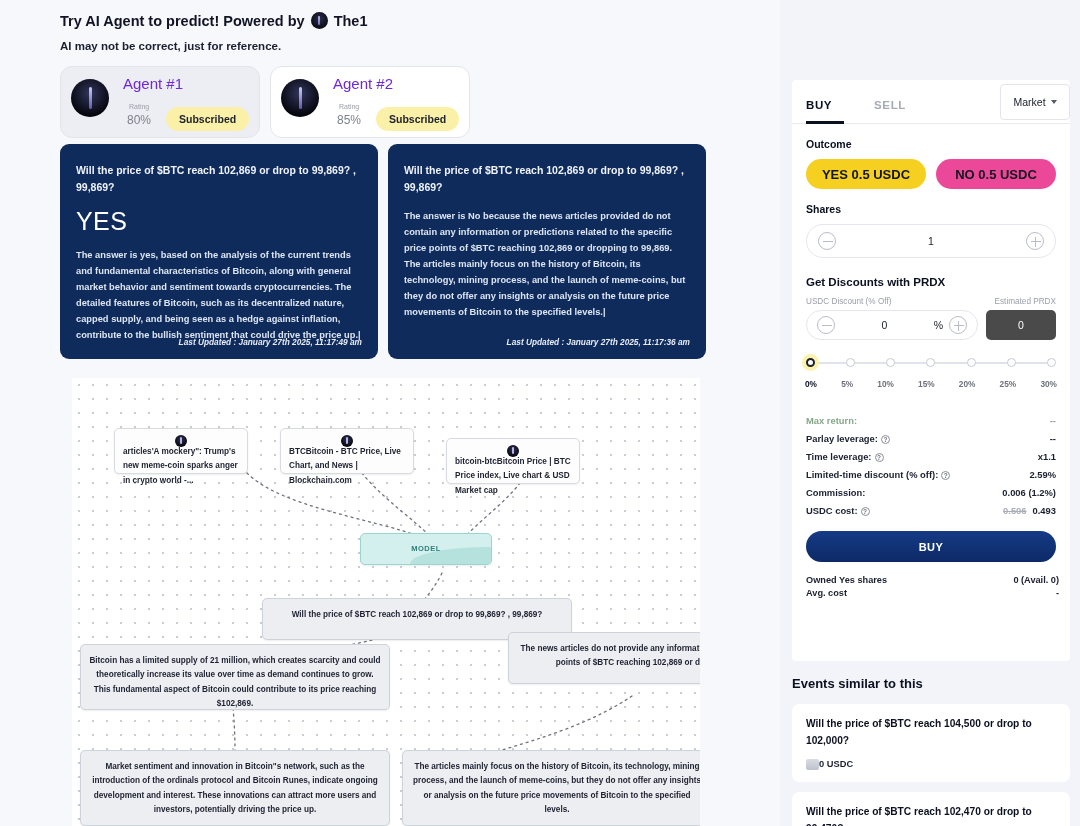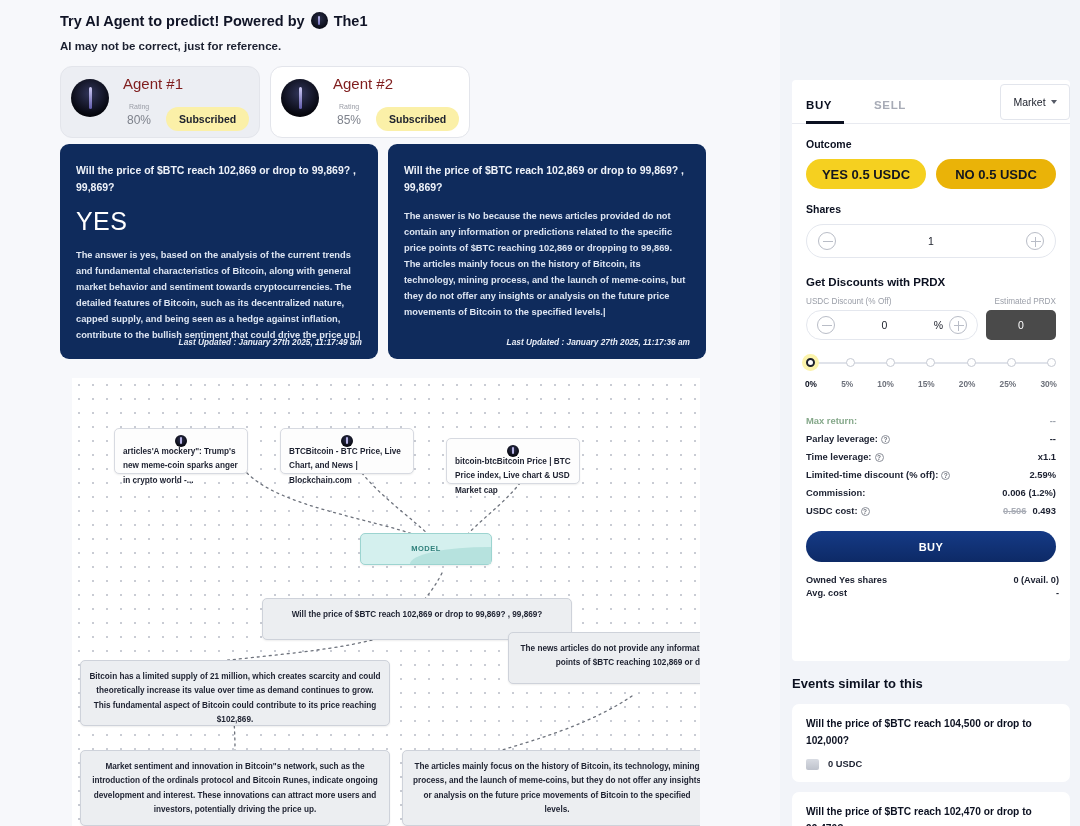--- a/index.html
+++ b/index.html
@@ -49,21 +49,21 @@
     width: 38px; height: 38px; border-radius: 50%;
     background: radial-gradient(circle at 50% 38%, #31355a 0%, #05060d 72%);
   }
   .agent-avatar::after {
     content: ""; position: absolute; left: 50%; top: 20%;
     width: 3px; height: 58%; margin-left: -1.5px;
     background: linear-gradient(#cfccf5, #5d57a8); border-radius: 2px;
   }
   .agent-name {
     position: absolute; left: 62px; top: 8px;
-    font-size: 15px; color: #7f1d1d;
+    font-size: 15px; color: #6d28d9;
   }
   .agent-rating-label {
     position: absolute; left: 68px; top: 36px;
     font-size: 7px; color: #9a9da6;
   }
   .agent-rating-val {
     position: absolute; left: 66px; top: 46px;
     font-size: 12px; color: #7e828c;
   }
   .agent-badge {
@@ -154,21 +154,21 @@
   .caret { width: 0; height: 0; border-left: 3.5px solid transparent; border-right: 3.5px solid transparent; border-top: 4px solid #555a66; }
 
   .sec-label { font-size: 10.5px; font-weight: bold; color: #0b1020; margin: 14px 0 9px 14px; }
   .outcome-row { display: flex; gap: 10px; padding: 0 14px; }
   .oc-btn {
     flex: 1; height: 30px; border-radius: 15px;
     display: flex; align-items: center; justify-content: center;
     font-size: 13px; font-weight: bold; color: #12161f;
   }
   .oc-yes { background: #f5d020; }
-  .oc-no { background: #eab308; }
+  .oc-no { background: #ec4899; }
 
   .stepper {
     margin: 0 14px; height: 34px; border: 1px solid #e4e7ee; border-radius: 17px;
     display: flex; align-items: center; justify-content: space-between; padding: 0 11px;
   }
   .circ-btn {
     width: 18px; height: 18px; border-radius: 50%; border: 1.3px solid #b9bdc7;
     position: relative; flex: 0 0 auto;
   }
   .circ-btn::before { content:""; position:absolute; left:3.5px; top:7.5px; width:10px; height:1.5px; background:#b9bdc7; }
@@ -223,21 +223,21 @@
   }
   .own-list { margin: 11px 11px 0 14px; }
   .own { display: flex; justify-content: space-between; font-size: 9.2px; font-weight: bold; color: #1b2030; padding: 1.5px 0; }
 
   .sim-title { position: absolute; left: 12px; top: 676px; font-size: 13px; font-weight: bold; color: #0b1020; }
   .sim-card {
     position: absolute; left: 12px; width: 278px;
     background: #fff; border-radius: 7px; padding: 12px 14px;
   }
   .sim-card .q { font-size: 10.2px; font-weight: bold; color: #0b1020; line-height: 1.65; }
-  .sim-row { display: flex; align-items: center; gap: 9px; margin-top: 9px; }
+  .sim-row { display: flex; align-items: center; margin-top: 9px; }
   .coin {
     width: 13px; height: 11px; border-radius: 2px;
     background: linear-gradient(#cfd3dc, #aeb3bf); opacity: .8;
   }
   .sim-row .amt { font-size: 9.3px; font-weight: bold; color: #1b2030; }
 </style>
 </head>
 <body>
 
 <div class="page">
@@ -312,21 +312,21 @@
 
       <div class="node model" style="left:288px; top:155px; width:132px; height:32px;">
         <div class="model-wave"></div>
         <span class="model-label">MODEL</span>
       </div>
 
       <div class="node grey" style="left:190px; top:220px; width:310px; height:42px; padding-top:9px;">
         <span>Will the price of $BTC reach 102,869 or drop to 99,869? , 99,869?</span>
       </div>
 
-      <div class="node grey" style="left:8px; top:282px; width:310px; height:66px; padding-top:9px;">
+      <div class="node grey" style="left:8px; top:266px; width:310px; height:66px; padding-top:9px;">
         <span>Bitcoin has a limited supply of 21 million, which creates scarcity and could theoretically increase its value over time as demand continues to grow. This fundamental aspect of Bitcoin could contribute to its price reaching $102,869.</span>
       </div>
 
       <div class="node grey" style="left:436px; top:254px; width:310px; height:52px; padding-top:9px;">
         <span>The news articles do not provide any information about the specific price points of $BTC reaching 102,869 or dropping to 99,869.</span>
       </div>
 
       <div class="node grey" style="left:8px; top:372px; width:310px; height:76px; padding-top:9px;">
         <span>Market sentiment and innovation in Bitcoin"s network, such as the introduction of the ordinals protocol and Bitcoin Runes, indicate ongoing development and interest. These innovations can attract more users and investors, potentially driving the price up.</span>
       </div>

